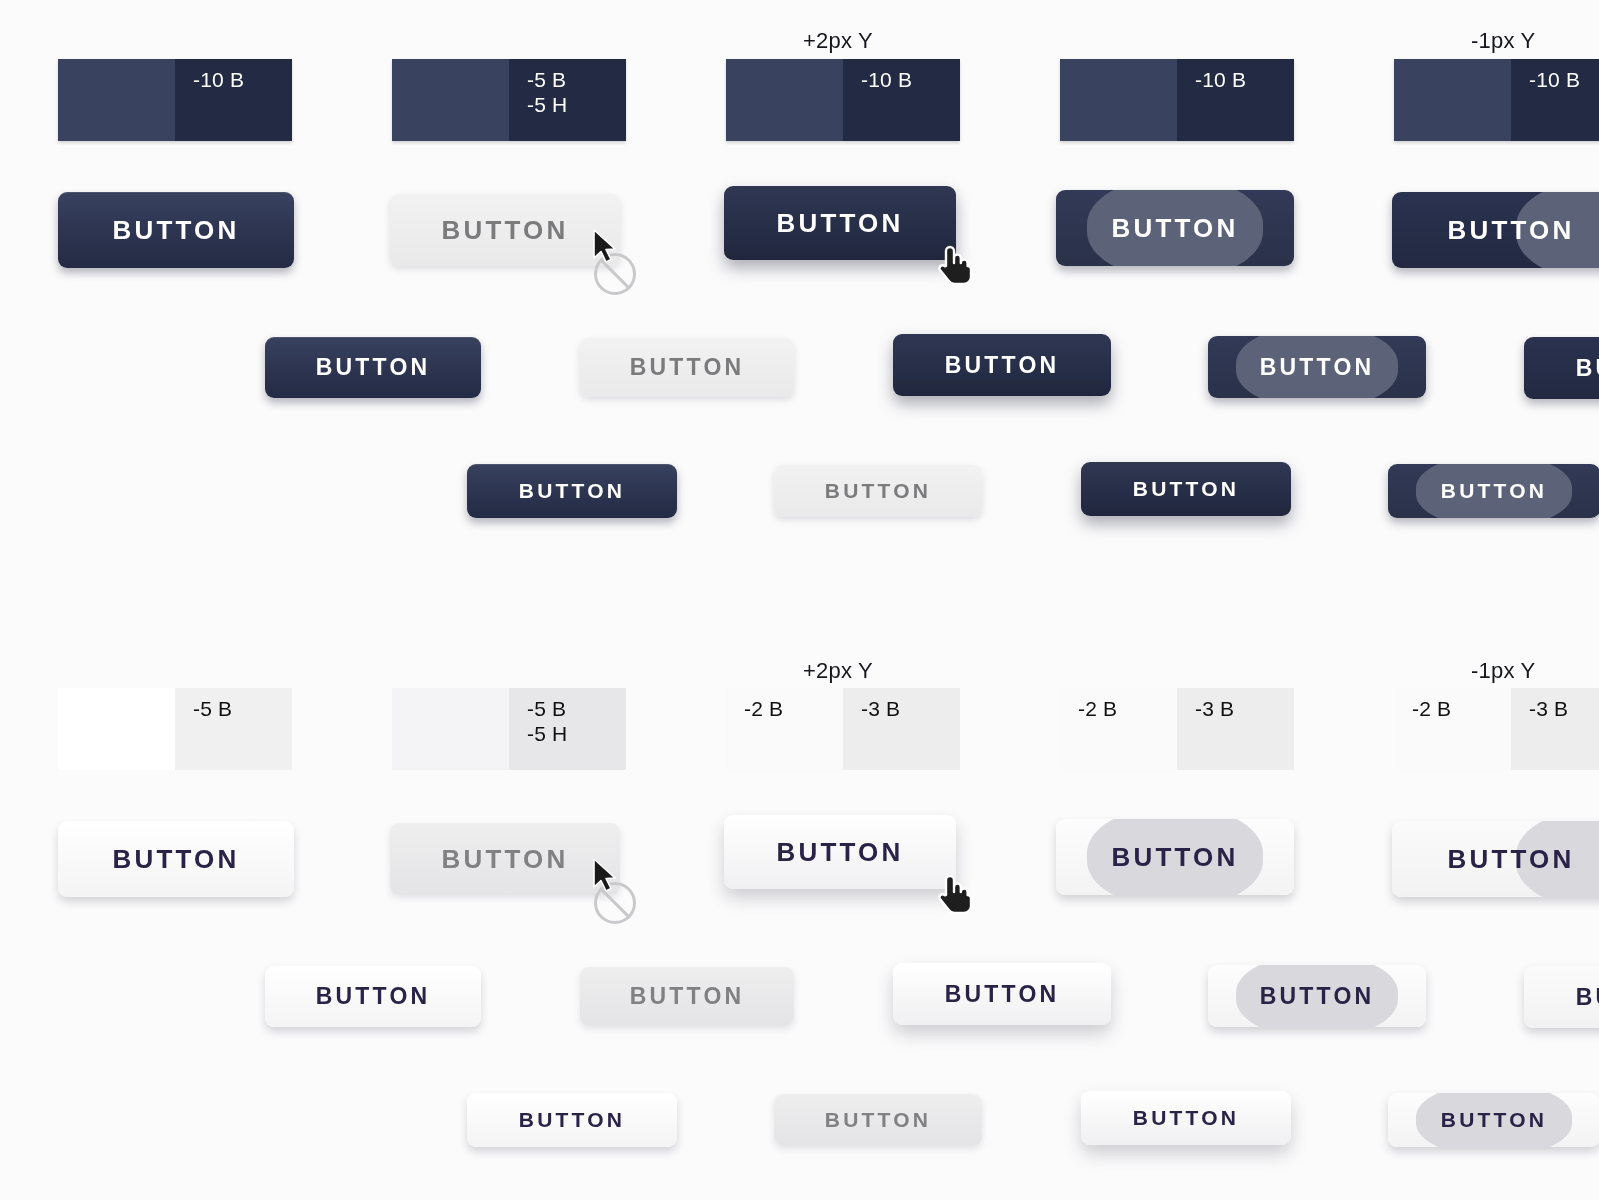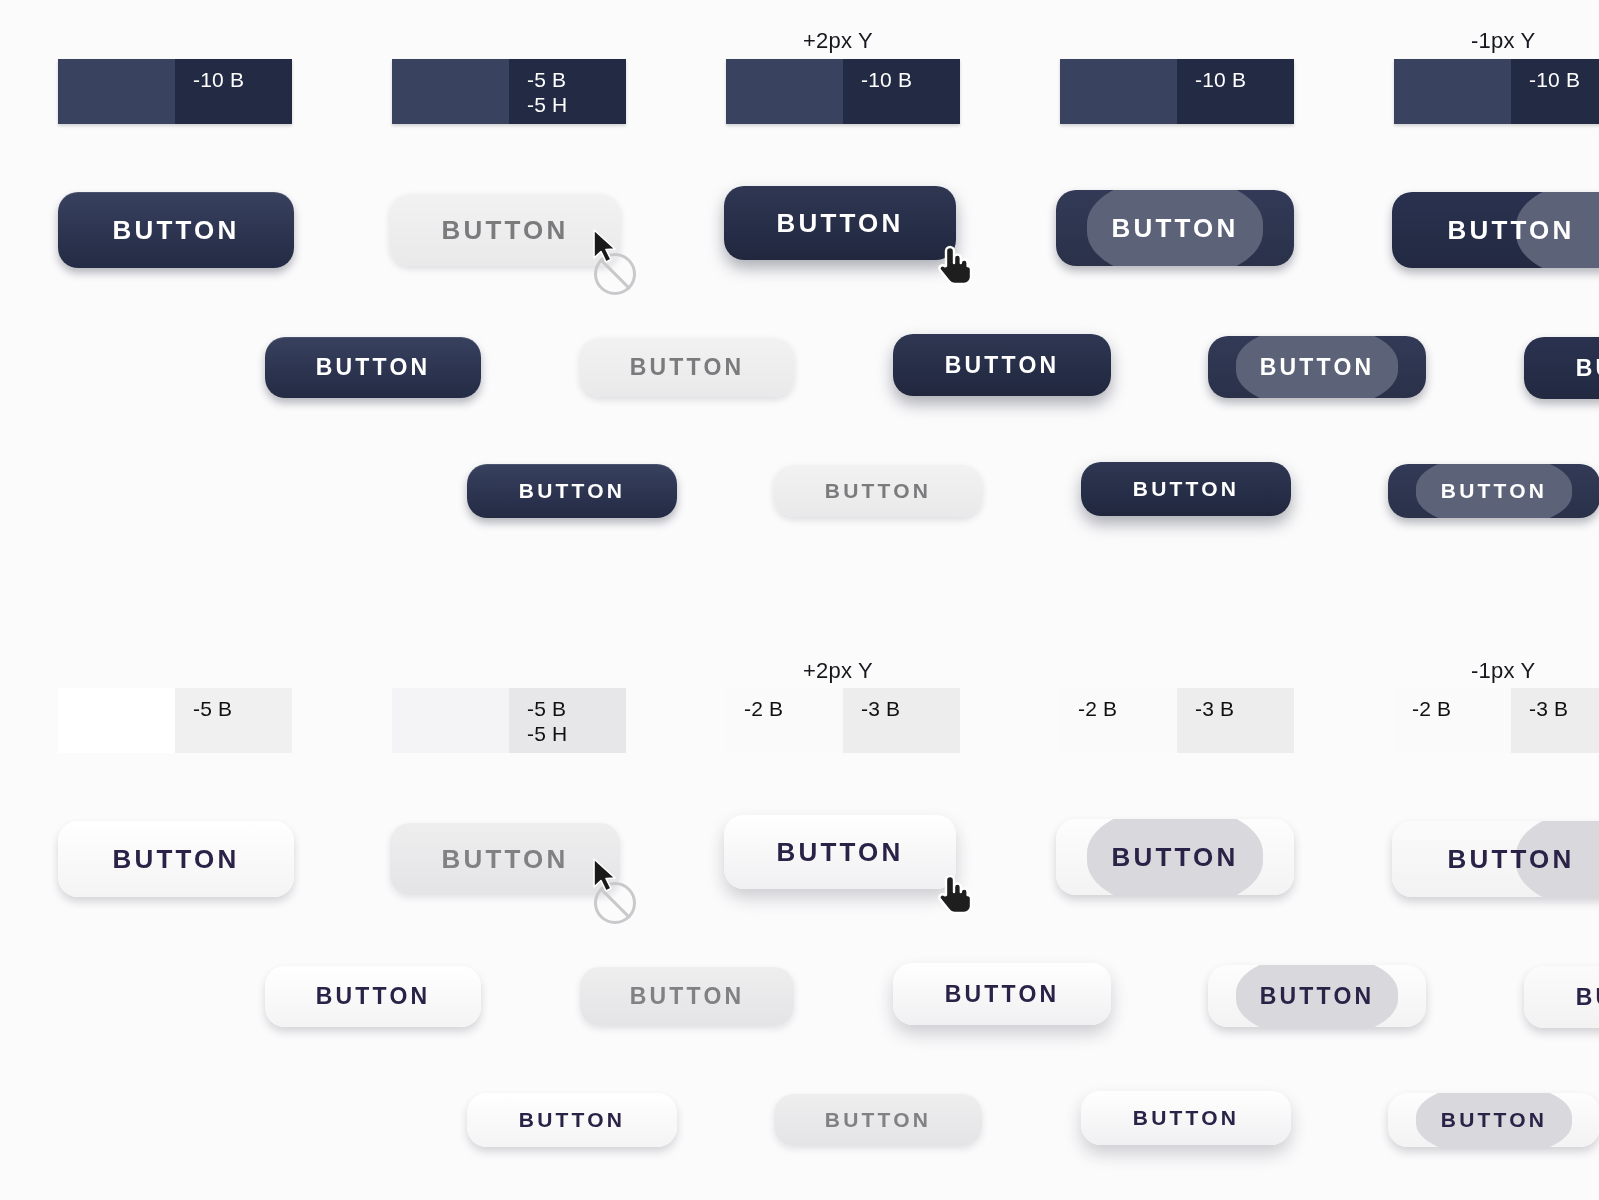--- a/index.html
+++ b/index.html
@@ -7,21 +7,21 @@
     width: 1599px; height: 1200px;
     background: #fbfbfc;
     font-family: "Liberation Sans", sans-serif;
     overflow: hidden;
   }
   #stage { position: relative; width: 1599px; height: 1200px; overflow: hidden; }
 
   
   .spec { position: absolute; display: flex; }
   .spec .half {
-    width: 117px; height: 65px;
+    width: 117px; height: 82px;
     display: flex; align-items: flex-start; justify-content: flex-start;
     padding: 9px 0 0 18px;
     font-size: 21px; line-height: 1.18; white-space: pre-line;
     letter-spacing: .2px;
   }
   .spec.dark .half.a { background: #39425f; }
   .spec.dark .half.b { background: #232a43; color: #ffffff; }
   .spec.dark { box-shadow: 0 2px 3px rgba(0,0,0,.16); }
 
   .spec.light .half.a { background: #ffffff; color: #111; }
@@ -34,21 +34,21 @@
   .spec-label {
     position: absolute; font-size: 22px; color: #16181d;
     letter-spacing: .2px; white-space: nowrap;
   }
 
   
   .btn {
     position: absolute;
     display: flex; align-items: center; justify-content: center;
     font-weight: 700; letter-spacing: 3.2px;
-    border-radius: 20px; user-select: none;
+    border-radius: 9px; user-select: none;
     overflow: hidden;
   }
   .btn .lbl { position: relative; z-index: 3; white-space: nowrap; }
 
   
   .d-normal {
     background: linear-gradient(180deg,#38415e 0%,#2c3450 55%,#242b44 100%);
     color: #fff;
     box-shadow: 0 5px 9px rgba(20,24,40,.30), 0 1px 0 rgba(255,255,255,.10) inset;
   }

